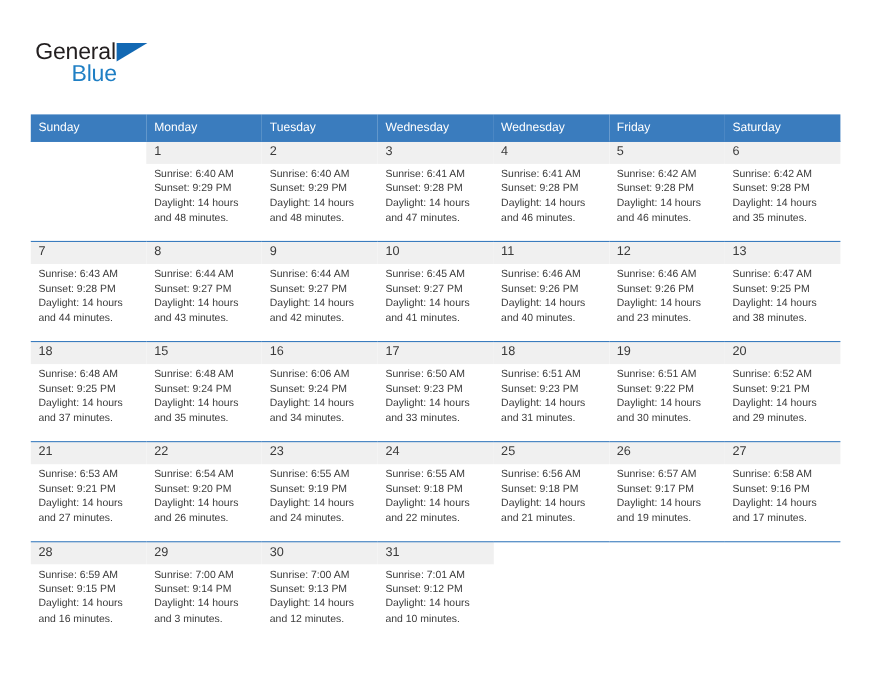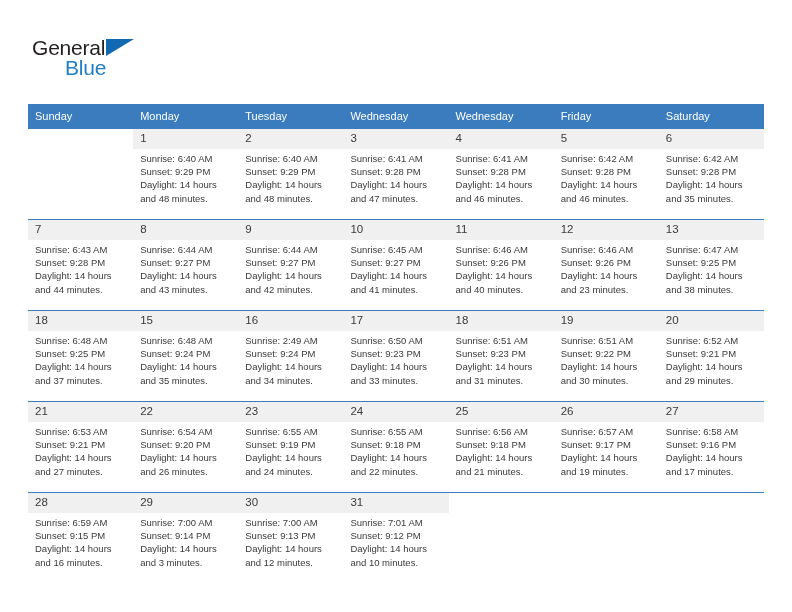--- a/index.html
+++ b/index.html
@@ -302,21 +302,21 @@
             <div class="cell-body">
               <div>Sunrise: 6:48 AM</div>
               <div>Sunset: 9:24 PM</div>
               <div>Daylight: 14 hours</div>
               <div>and 35 minutes.</div>
             </div>
           </td>
           <td class="day-cell">
             <div class="daynum">16</div>
             <div class="cell-body">
-              <div>Sunrise: 2:49 AM</div>
+              <div>Sunrise: 6:06 AM</div>
               <div>Sunset: 9:24 PM</div>
               <div>Daylight: 14 hours</div>
               <div>and 34 minutes.</div>
             </div>
           </td>
           <td class="day-cell">
             <div class="daynum">17</div>
             <div class="cell-body">
               <div>Sunrise: 6:50 AM</div>
               <div>Sunset: 9:23 PM</div>

